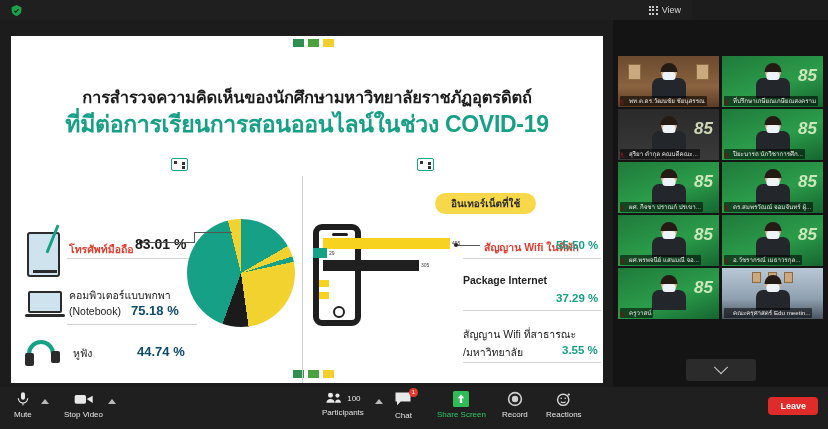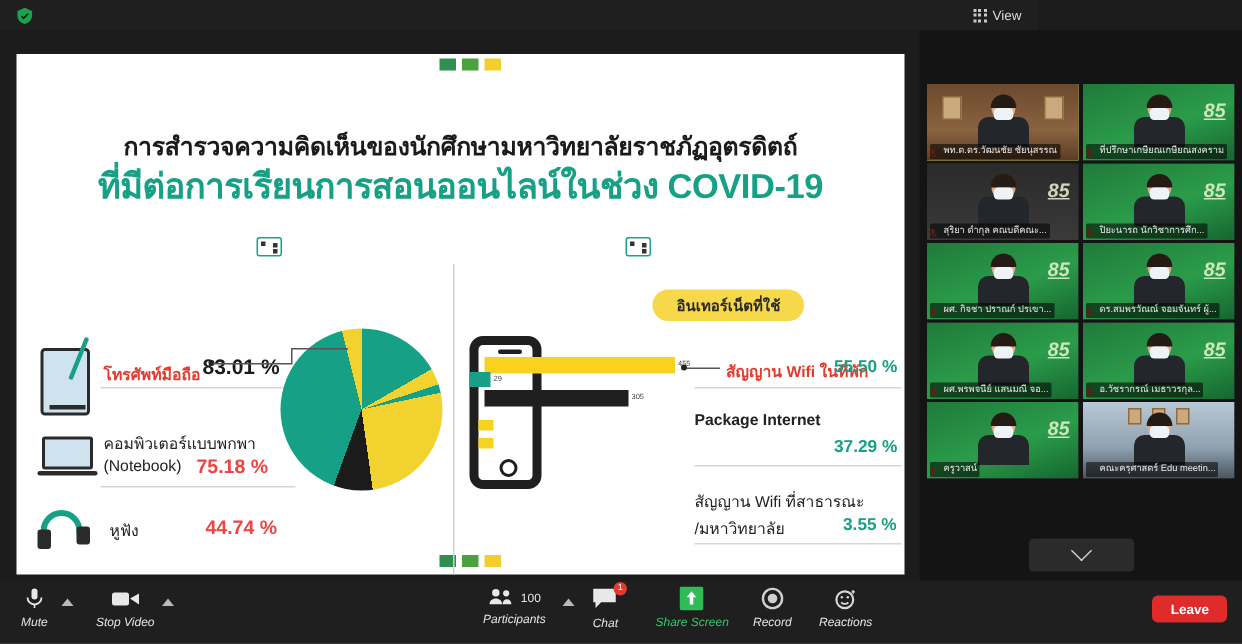--- a/index.html
+++ b/index.html
@@ -57,21 +57,21 @@
   .pill { position:absolute; background:#f7d84a; border-radius:12px; height:21px; padding:0 16px;
           display:flex; align-items:center; justify-content:center;
           font-size:10px; font-weight:bold; color:#2b2b2b; }
   .pill-left { left:78px; top:158px; }
   .pill-right { left:424px; top:157px; }
   .row-line { position:absolute; height:1px; background:#d5d5d5; }
   .lbl { position:absolute; font-size:10.5px; }
   .lbl-red { color:#e23b2e; font-weight:bold; }
   .val { position:absolute; font-weight:bold; }
   .val-dark { color:#1b1b1b; font-size:14px; }
-  .val-teal { color:#ef4444; font-size:13px; }
+  .val-teal { color:#0c4a6e; font-size:13px; }
   .val-teal-sm { color:#16a085; font-size:11.5px; }
   .lbl-dark { color:#222; }
 
   
   .ic-tablet { position:absolute; left:16px; top:196px; width:33px; height:45px;
                border:2px solid #2b2b2b; border-radius:3px; background:#cfe3ef; }
   .ic-tablet:after{ content:""; position:absolute; left:4px; bottom:2px; width:24px;height:3px;background:#2b2b2b;}
   .pen { position:absolute; left:40px; top:188px; width:3px; height:30px; background:#16a085; transform:rotate(22deg); border-radius:1px;}
   .ic-laptop { position:absolute; left:14px; top:255px; width:40px; height:28px; }
   .ic-laptop .scr { position:absolute; left:3px; top:0; width:34px; height:22px; border:2px solid #2b2b2b; background:#cfe3ef; border-radius:2px;}
@@ -129,28 +129,28 @@
   .sc-room  { background:linear-gradient(180deg,#6b4a2e 0%,#8a6340 60%,#5b3c24 100%); }
   .sc-dark  { background:linear-gradient(180deg,#2a2a2a 0%,#3a3a3a 100%); }
   .sc-hall  { background:linear-gradient(180deg,#b9c8d6 0%,#8fa0b0 60%,#4a5560 100%); }
   .person { position:absolute; left:50%; bottom:9px; transform:translateX(-50%); }
   .p-head { width:16px; height:16px; border-radius:50%; background:#d8ab86; margin:0 auto; }
   .p-mask { position:absolute; left:50%; transform:translateX(-50%); top:8px; width:13px; height:8px;
             background:#eef3f7; border-radius:3px; }
   .p-body { width:34px; height:20px; background:#23272b; border-radius:7px 7px 0 0; margin-top:-2px; }
   .p-hair { position:absolute; left:50%; transform:translateX(-50%); top:-1px; width:17px; height:9px;
             background:#241b15; border-radius:9px 9px 0 0; }
-  .num85 { position:absolute; right:6px; top:10px; font-size:13px; font-weight:bold; color:#e9f5d0; opacity:.85; font-style:italic;text-decoration:underline;}
+  .num85 { position:absolute; right:6px; top:10px; font-size:17px; font-weight:bold; color:#e9f5d0; opacity:.85; font-style:italic;}
   .frame { position:absolute; width:13px; height:16px; background:#caa97e; border:1.5px solid #8d6b42; }
 
   
   .toolbar { position:absolute; left:0; top:387px; width:828px; height:42px; background:#1f1f1f; }
   .tb-item { position:absolute; top:4px; display:flex; flex-direction:column; align-items:center;
              color:#e4e4e4; font-size:8px; }
-  .tb-item .lab { margin-top:3px;font-style:italic; }
+  .tb-item .lab { margin-top:3px; }
   .tb-caret { position:absolute; top:12px; width:0;height:0;
               border-left:4px solid transparent; border-right:4px solid transparent;
               border-bottom:5px solid #b9b9b9; }
   .leave-btn { position:absolute; right:10px; top:10px; background:#e02b2b; color:#fff;
                font-size:9px; font-weight:bold; padding:4px 12px; border-radius:4px; }
   .badge { position:absolute; top:-3px; right:-6px; background:#e23b2e; color:#fff;
            font-size:6px; min-width:9px; height:9px; line-height:9px; text-align:center; border-radius:5px; padding:0 2px;}
 </style>
 </head>
 <body>

